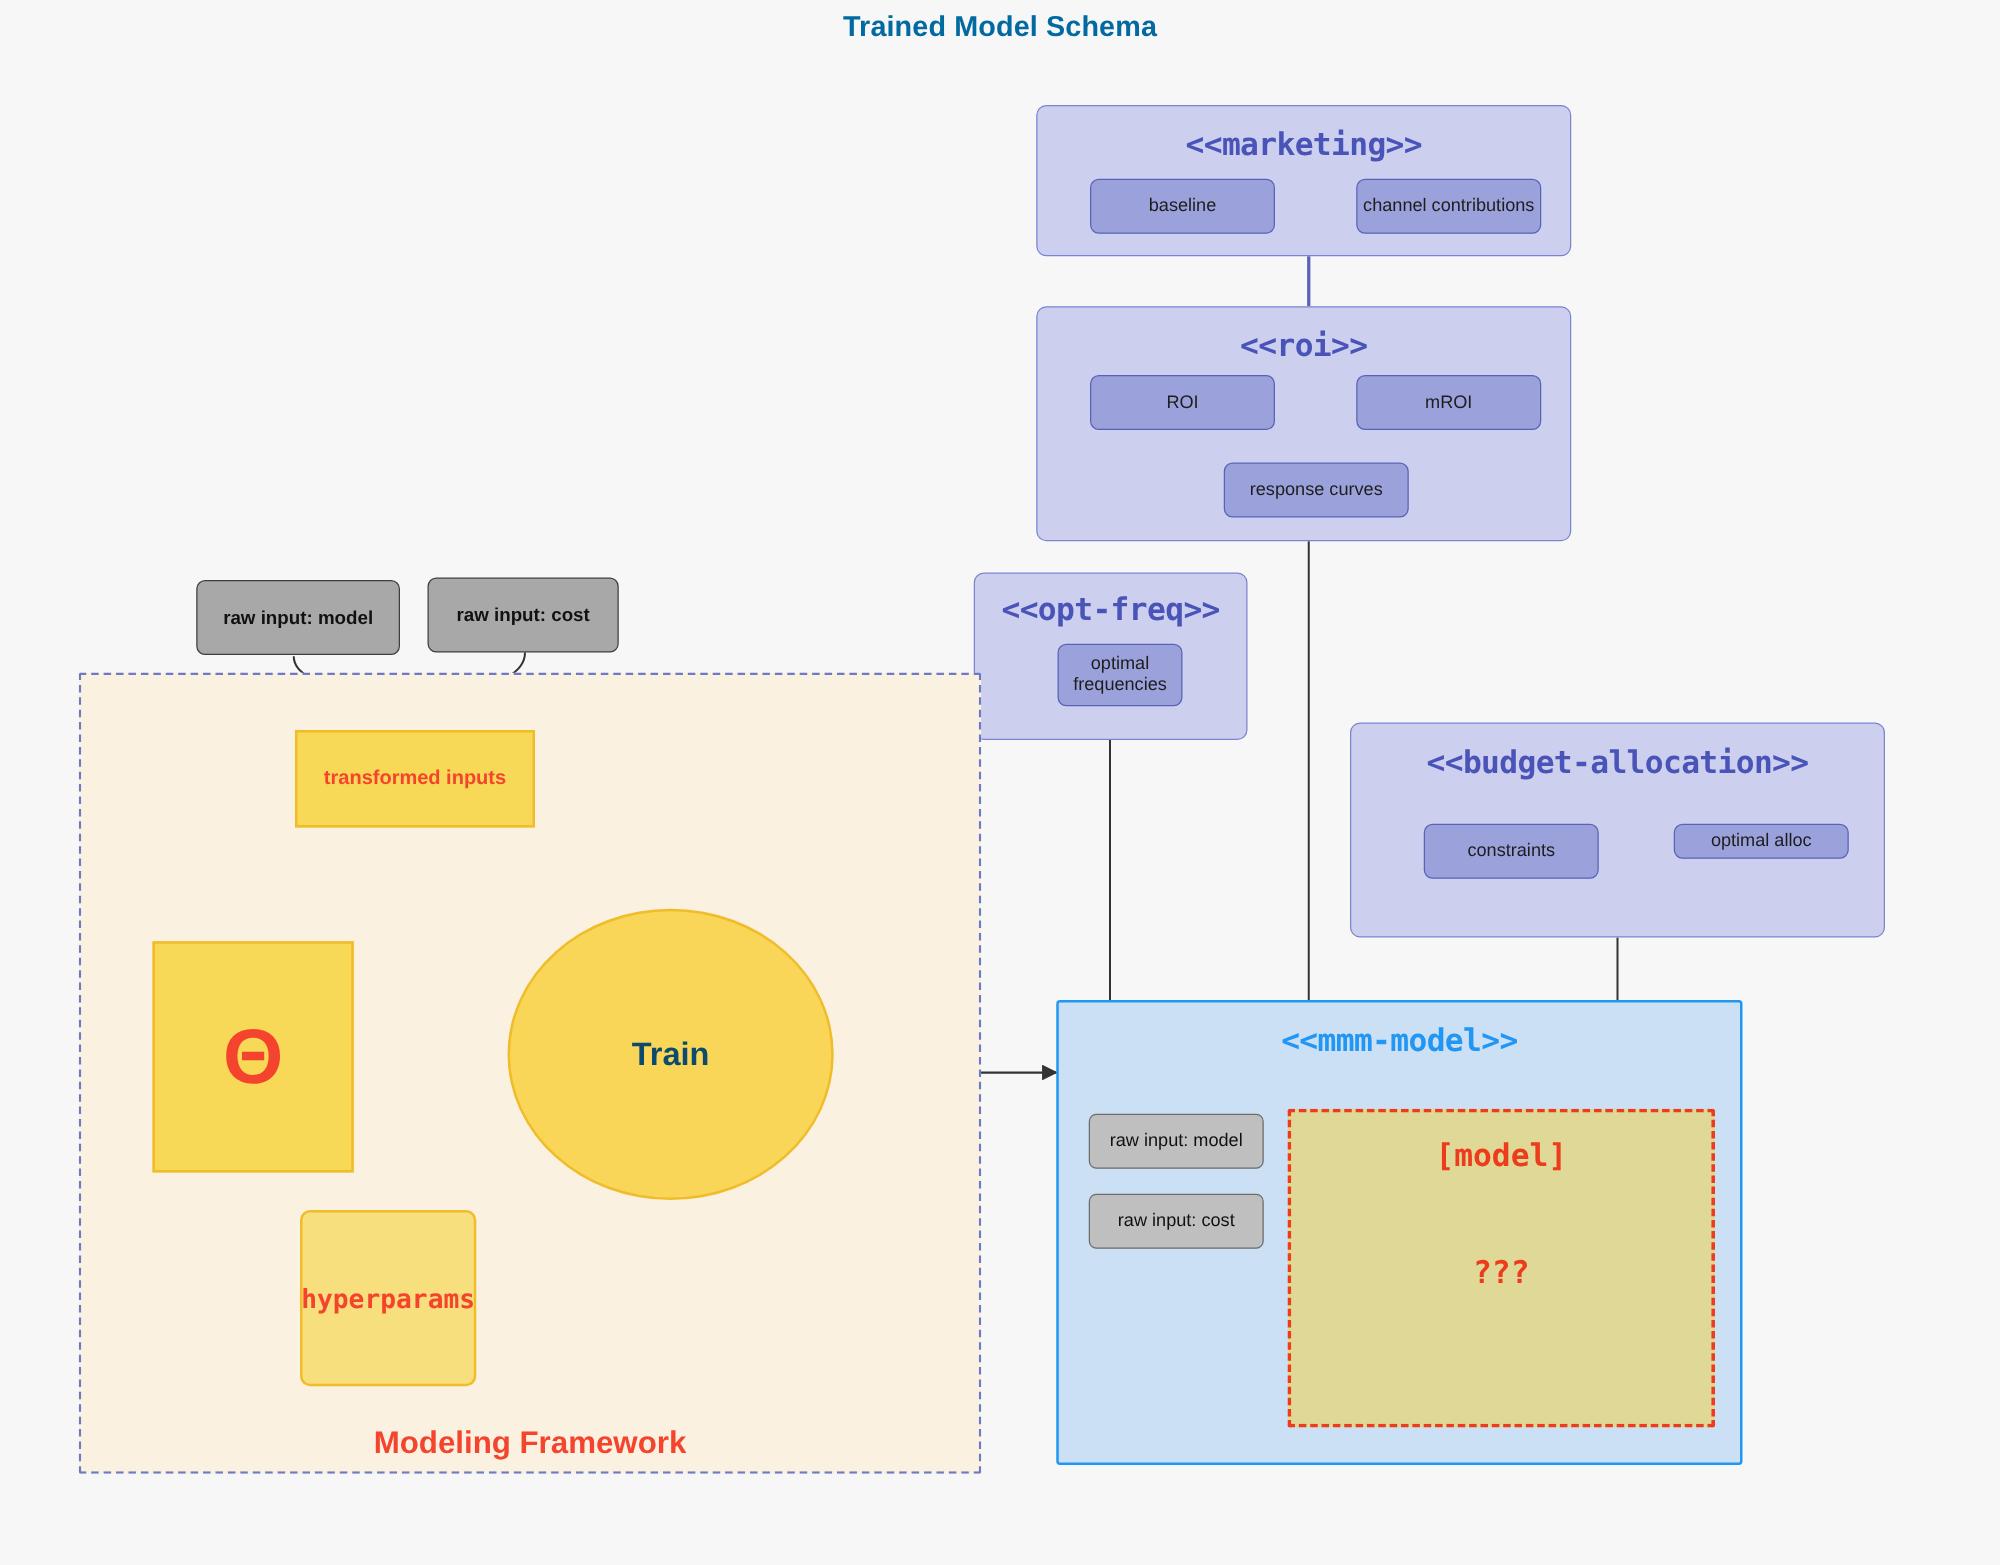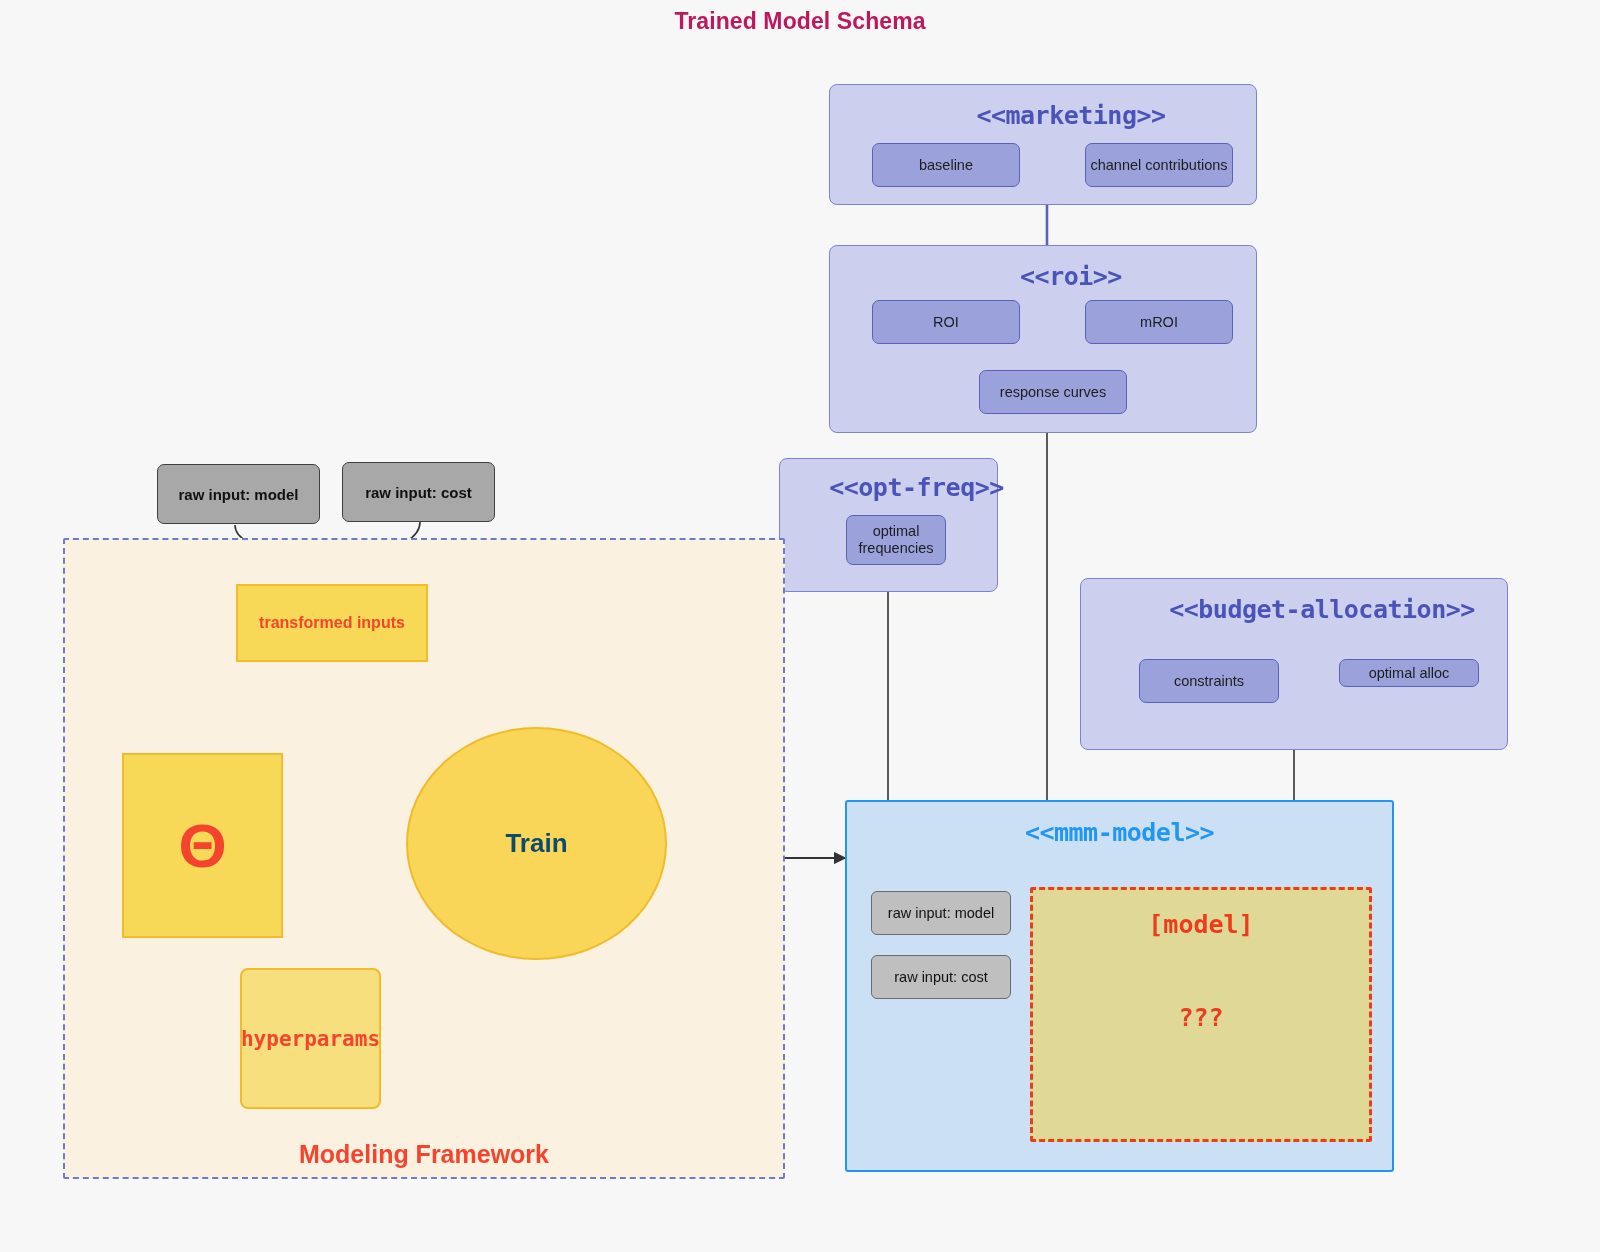--- a/index.html
+++ b/index.html
@@ -16,21 +16,21 @@
   }
 
   #page-title {
     position: absolute;
     top: 8px;
     left: 0;
     width: 1600px;
     text-align: center;
     font-size: 23px;
     font-weight: bold;
-    color: #be185d;
+    color: #0369a1;
     letter-spacing: 0.1px;
   }
 
   .svg-layer {
     position: absolute;
     top: 0;
     left: 0;
     width: 1600px;
     height: 1252px;
     pointer-events: none;
@@ -72,21 +72,20 @@
   .pkg-title {
     position: absolute;
     left: 0;
     width: 100%;
     text-align: center;
     font-family: "DejaVu Sans Mono", monospace;
     font-weight: bold;
     font-size: 25px;
     color: #4953b8;
     letter-spacing: -0.5px;
-    padding-left: 28px;
   }
   .pnode {
     background: #9ba2db;
     border: 1.6px solid #5a62b8;
     color: #1d1d1d;
     font-size: 14.5px;
     line-height: 1.15;
   }
 
   

